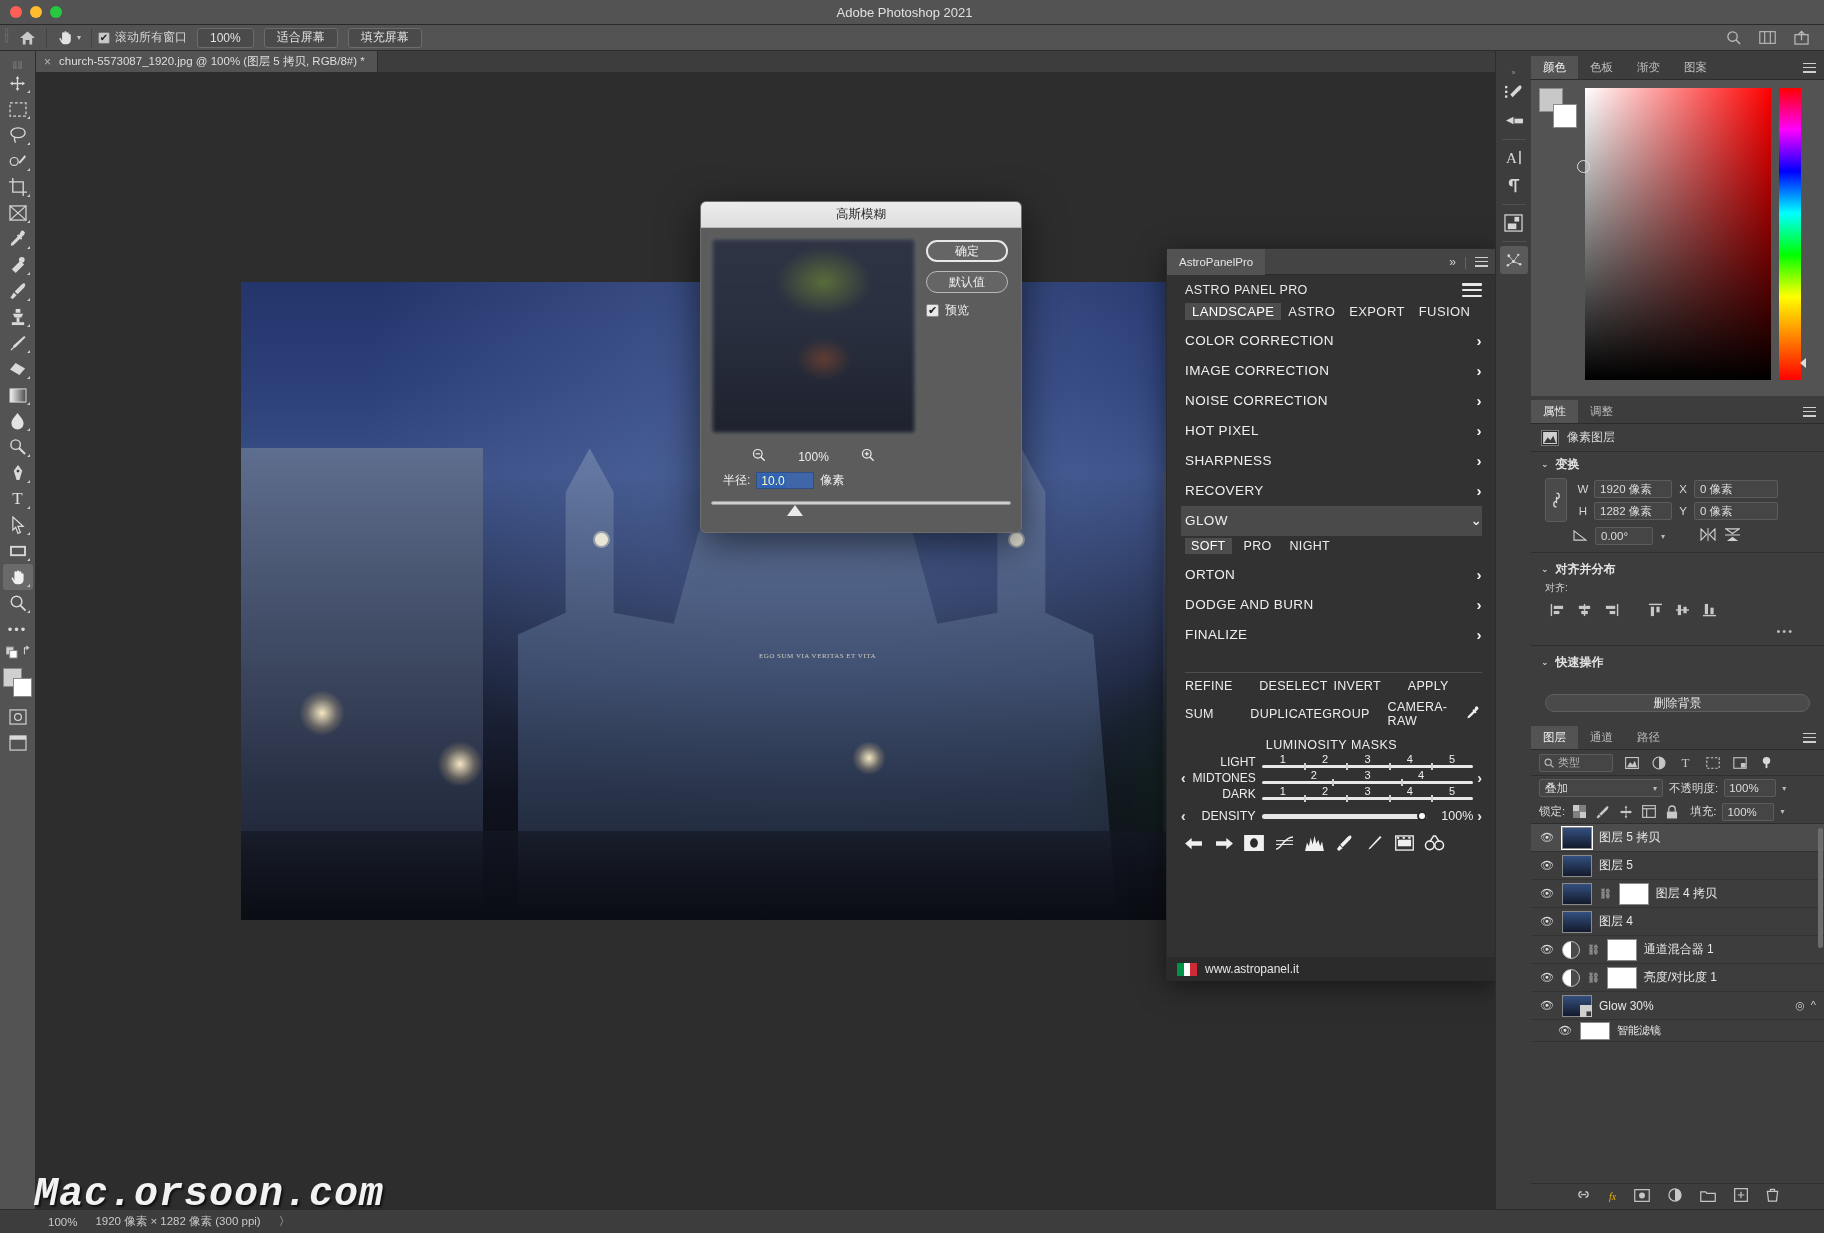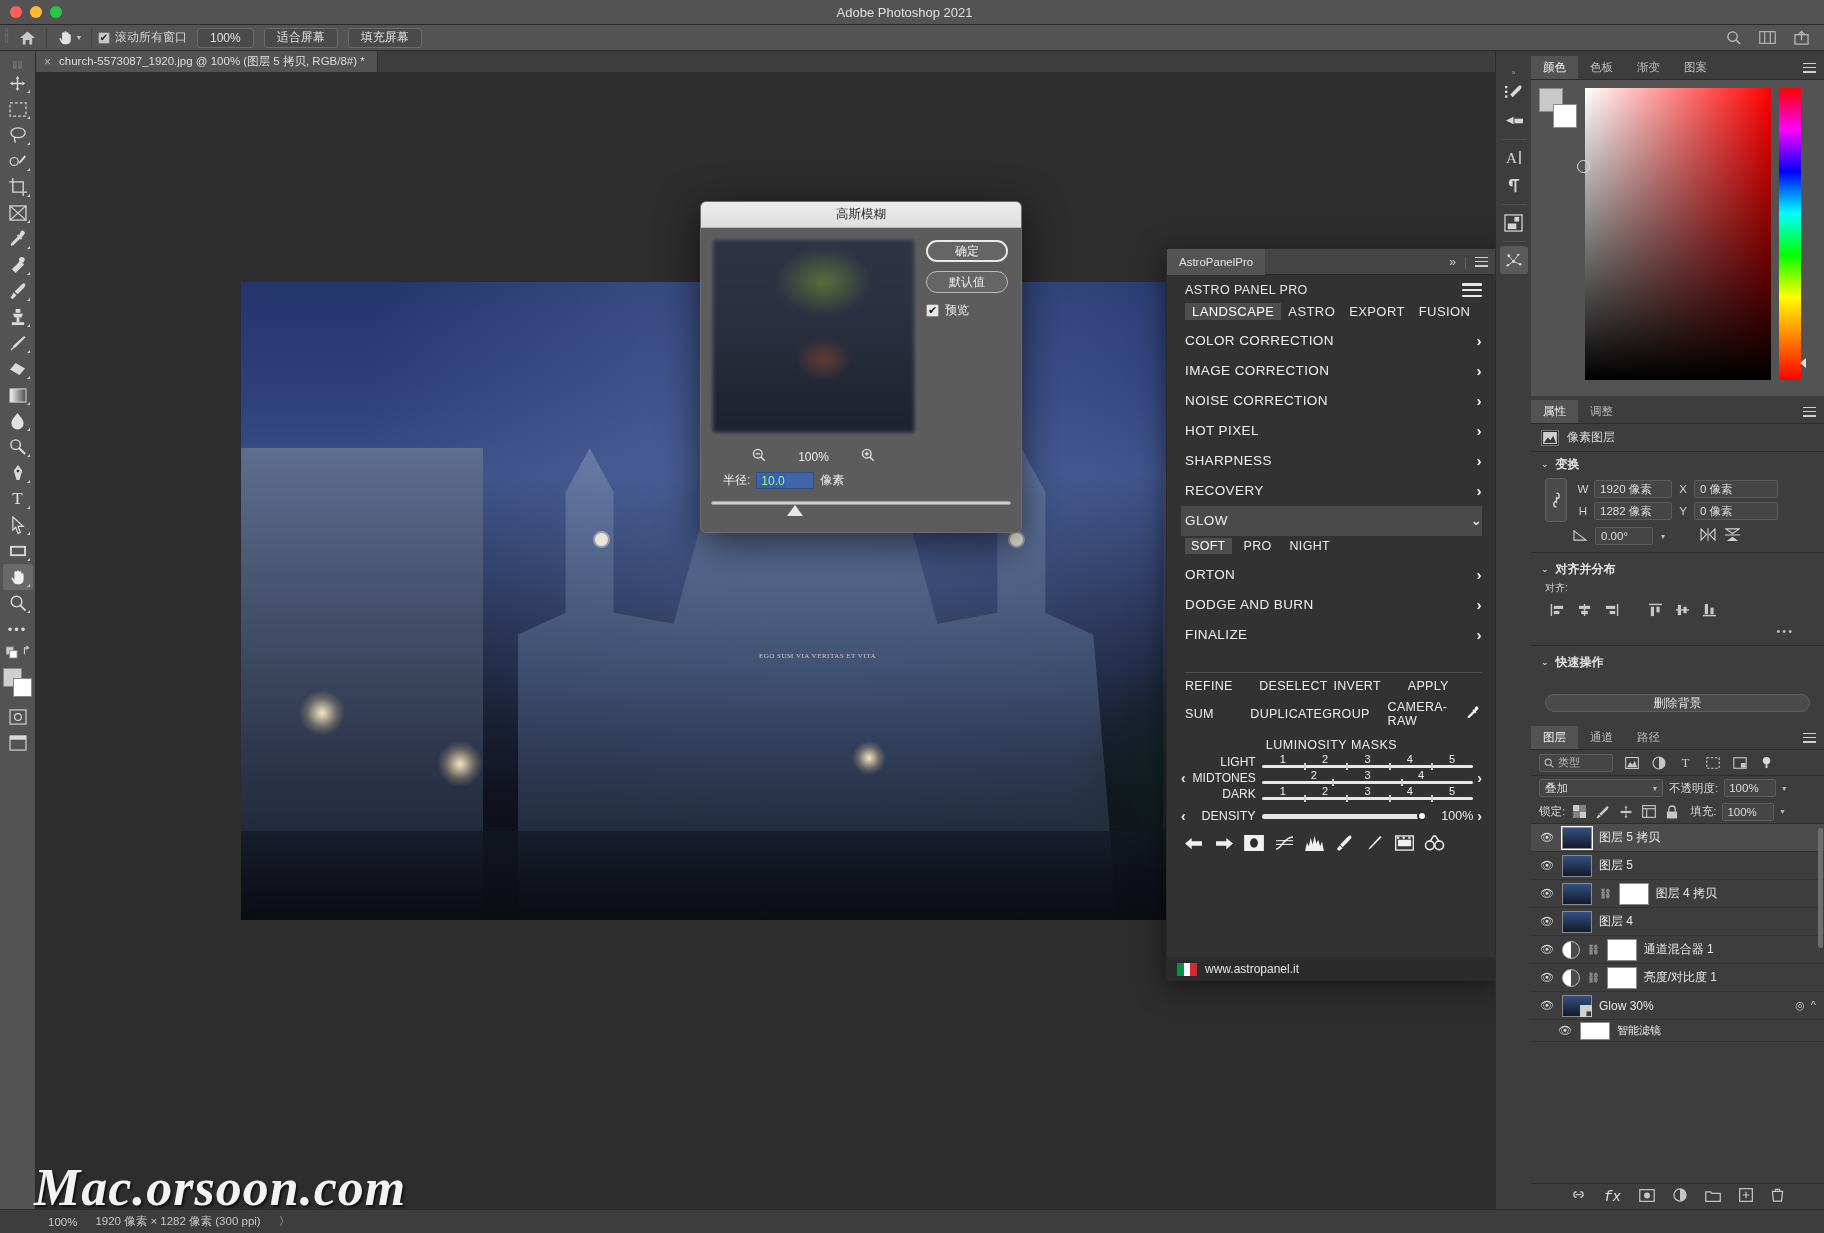--- a/index.html
+++ b/index.html
@@ -140,21 +140,21 @@
     display:flex; align-items:center; justify-content:center; margin-bottom:9px;
   }
   .gbtn.primary{ border:2px solid #e8e8e8;}
   .gprev{ display:flex; align-items:center; gap:6px; font-size:12px; color:#ececec; margin-top:4px;}
   .gcbox{ width:13px; height:13px; background:#e7e7e7; border:1px solid #8a8a8a; border-radius:2px;
     color:#1b1b1b; font-size:11px; line-height:11px; display:flex; align-items:center; justify-content:center;}
   .gzoom{ display:flex; align-items:center; justify-content:center; gap:32px;
     margin:4px 0 0 10px; width:205px; font-size:12px; color:#ececec;}
   .gradius{ display:flex; align-items:center; gap:6px; margin:7px 0 0 22px; font-size:12px; color:#ececec;}
   .ginput{ width:58px; height:17px; background:#3f66a8; border:1px solid #2f4f85;
-    color:#bef264; font-size:12px; display:flex; align-items:center; padding-left:3px;}
+    color:#fef9c3; font-size:12px; display:flex; align-items:center; padding-left:3px;}
   .ginput b{font-weight:normal; background:#2f63b3; padding:0 1px;}
   .gslider{ margin:12px 10px 0 10px; position:relative; height:18px;}
   .gtrack{ height:4px; background:#cfcfcf; border-radius:2px; border:1px solid #9c9c9c;}
   .gthumb{ position:absolute; left:76px; top:4px; width:0;height:0;
     border-left:8px solid transparent; border-right:8px solid transparent; border-bottom:11px solid #e9e9e9;}
 
   
   .astro{
     position:absolute; left:1166px; top:248px; width:331px; height:732px;
     background:#3b3b3b; border:1px solid #2a2a2a; box-shadow:0 6px 26px rgba(0,0,0,.5);
@@ -292,22 +292,22 @@
   .lrow .right{ margin-left:auto; display:flex; gap:6px; color:#cfcfcf; font-size:11px;}
   .lfooter{ position:absolute; left:0; bottom:0; width:100%; height:26px; background:#3d3d3d;
      border-top:1px solid #2e2e2e; display:flex; align-items:center; justify-content:center; gap:18px;
      color:#c6c6c6;}
   .lscroll{ position:absolute; right:1px; top:78px; width:5px; height:120px; background:#6d6d6d; border-radius:3px;}
 
   
   .statusbar{ position:absolute; left:0; bottom:0; width:1824px; height:24px; background:#3d3d3d;
      border-top:1px solid #2b2b2b; display:flex; align-items:center; gap:18px; padding-left:48px;
      font-size:11.5px; color:#c9c9c9;}
-  .watermark{ position:absolute; left:34px; bottom:16px; font-family:Liberation Serif, serif;
-     font-style:italic; font-weight:bold; font-size:52px; color:#f2f2f2;
+  .watermark{ position:absolute; left:34px; bottom:16px; font-family:Liberation Mono, monospace;
+     font-style:italic; font-weight:bold; font-size:40px; color:#f2f2f2;
      text-shadow:2px 2px 2px rgba(0,0,0,.6); letter-spacing:1px; z-index:40;}
   .tinygrip{ font-size:7px; color:#9a9a9a; line-height:7px;}
 </style>
 </head>
 <body>
 
 <div class="app">
 
   <div class="titlebar">
     <div class="traffic">
@@ -1179,21 +1179,21 @@
         <span class="lname" style="font-size:11px">智能滤镜</span>
       </div>
 
       <div class="lscroll"></div>
 
       <div class="lfooter">
         <span><svg width="15" height="12" viewBox="0 0 16 13">
               <path d="M6 3 a3 3 0 0 0 0 6 M10 3 a3 3 0 0 1 0 6" fill="none" stroke="#c6c6c6" stroke-width="1.4"></path>
               <line x1="5" y1="6" x2="11" y2="6" stroke="#c6c6c6" stroke-width="1.4"></line>
             </svg></span>
-        <span style="font-family:Liberation Mono, monospace;font-style:italic;font-size:14px;color:#e5e5e5">fx</span>
+        <span style="font-family:Liberation Serif, serif;font-style:italic;font-size:10px;color:#eab308">fx</span>
         <span><svg width="16" height="13" viewBox="0 0 17 14">
               <rect x="0.7" y="0.7" width="15.6" height="12.6" fill="none" stroke="#c6c6c6" stroke-width="1.3"></rect>
               <circle cx="8.5" cy="7" r="3.2" fill="#c6c6c6"></circle>
             </svg></span>
         <span><svg width="14" height="14" viewBox="0 0 15 15">
               <circle cx="7.5" cy="7.5" r="6.5" fill="none" stroke="#c6c6c6" stroke-width="1.3"></circle>
               <path d="M7.5 1 a6.5 6.5 0 0 1 0 13 Z" fill="#c6c6c6"></path>
             </svg></span>
         <span><svg width="16" height="13" viewBox="0 0 17 14">
               <path d="M0.7 3 H6 L7.2 4.6 H16.3 V13.3 H0.7 Z" fill="none" stroke="#c6c6c6" stroke-width="1.3"></path>

